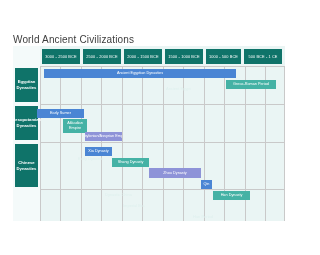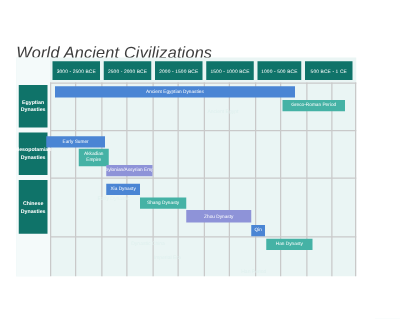--- a/index.html
+++ b/index.html
@@ -12,25 +12,24 @@
   #root {
     position: relative;
     width: 300px; height: 255px;
     background: #ffffff;
   }
 
   
   .title {
     position: absolute;
     left: 13px; top: 34px;
-    font-size: 13px;
+    font-size: 10px;
     color: #3d3d3d;
     letter-spacing: 0.15px;
     white-space: nowrap;
-    font-style: italic;
   }
 
   
   .canvas {
     position: absolute;
     left: 13px; top: 46px;
     width: 272px; height: 175px;
     background: #eaf5f4;
   }
 

